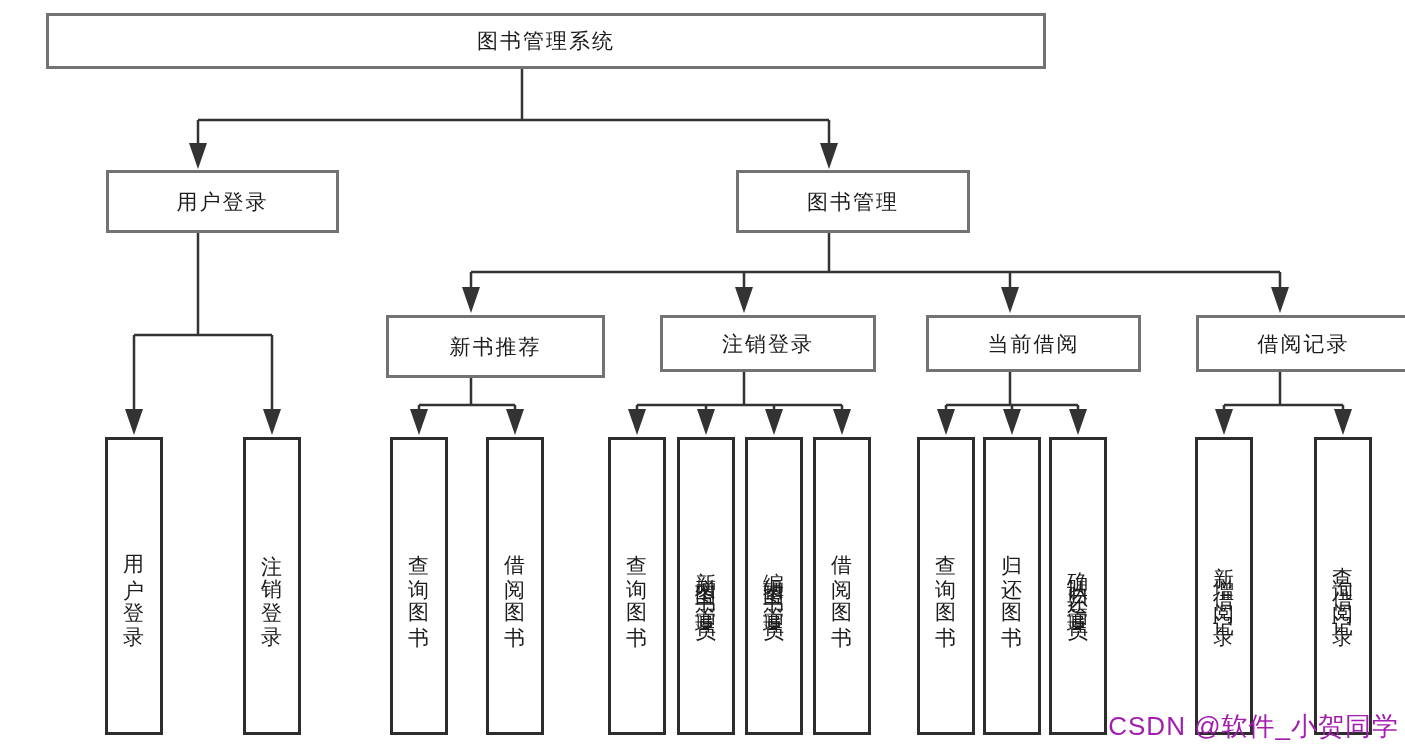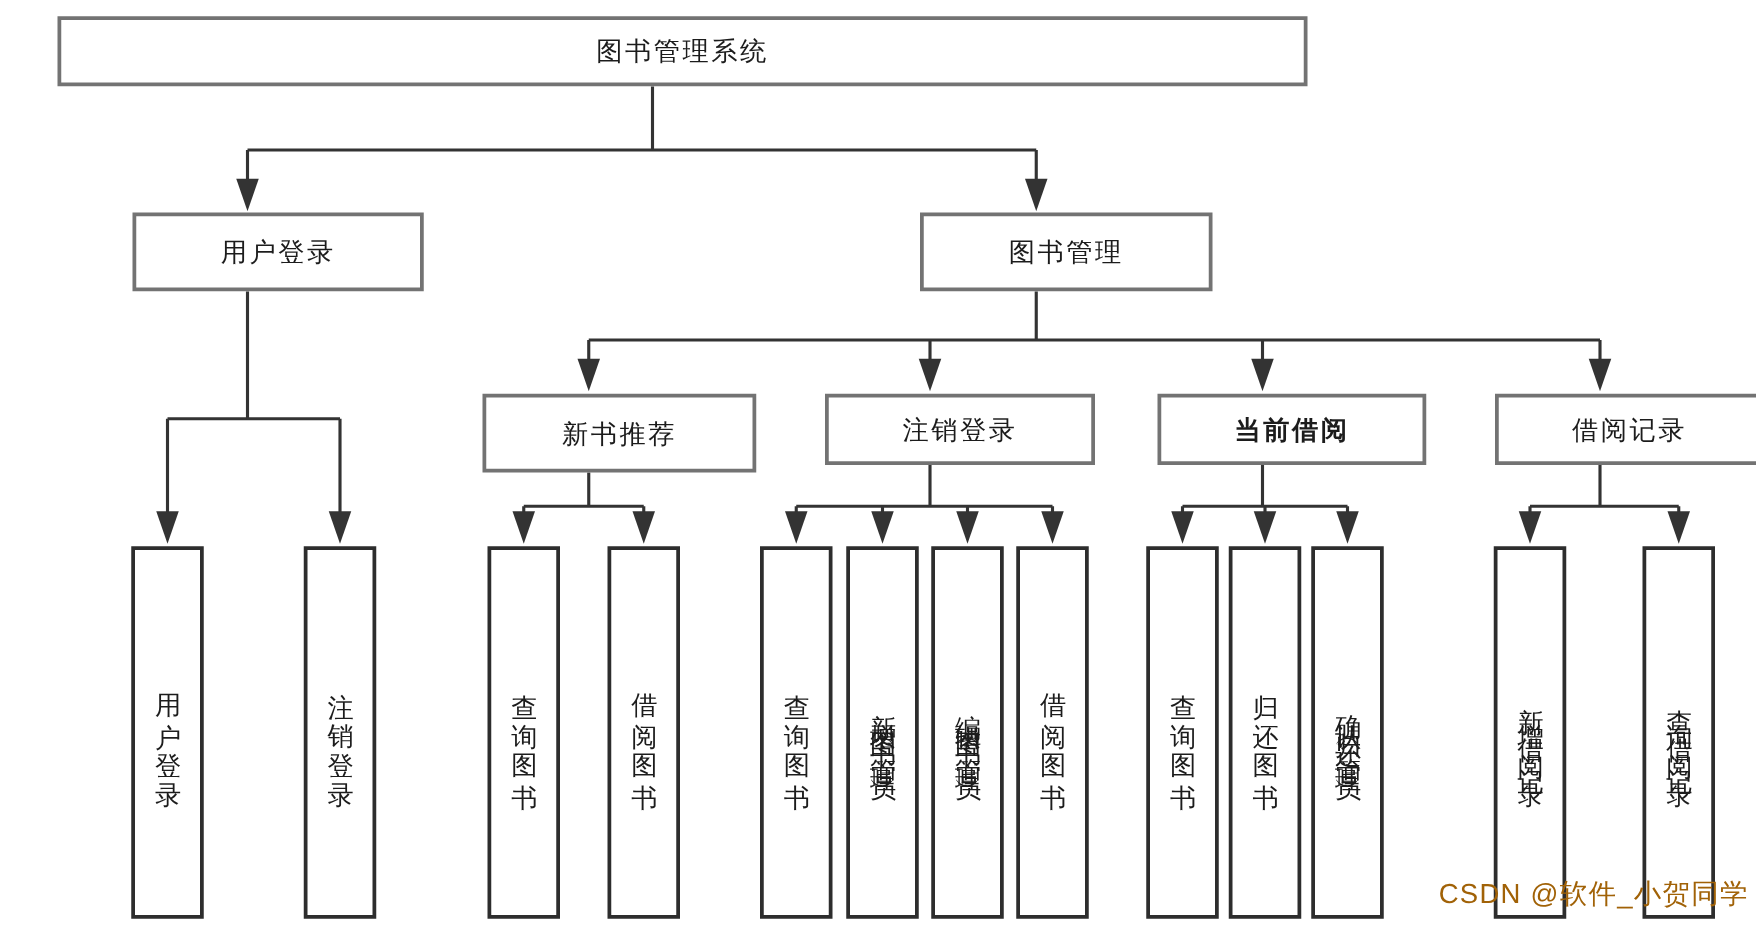--- a/index.html
+++ b/index.html
@@ -29,21 +29,21 @@
     color: #1c1c1c;
     letter-spacing: 2px;
     white-space: nowrap;
     margin-left: 24px;
   }
   .root-box   { left: 22px;  top: 13px;  width: 1000px; height: 56px; }
   .n-userlogin{ left: 82px;  top: 170px; width: 233px;  height: 63px; }
   .n-bookmgmt { left: 712px; top: 170px; width: 234px;  height: 63px; }
   .n-newbook  { left: 362px; top: 315px; width: 219px;  height: 63px; }
   .n-borrow   { left: 636px; top: 315px; width: 216px;  height: 57px; }
-  .n-current  { left: 902px; top: 315px; width: 215px;  height: 57px; font-weight: bold; }
+  .n-current  { left: 902px; top: 315px; width: 215px;  height: 57px; }
   .n-records  { left: 1172px;top: 315px; width: 215px;  height: 57px; }
   .leaf {
     position: absolute;
     top: 437px;
     width: 58px;
     height: 298px;
     box-sizing: border-box;
     border: 3px solid #2d2d2d;
     background: #ffffff;
     display: flex;
@@ -70,23 +70,23 @@
   .l7  { left: 745px; }
   .l8  { left: 813px; }
   .l9  { left: 917px; }
   .l10 { left: 983px; }
   .l11 { left: 1049px; }
   .l12 { left: 1195px; }
   .l13 { left: 1314px; }
   .watermark {
     position: absolute;
     right: 6px;
-    bottom: 17px;
-    font-size: 22px;
-    color: #a16207;
+    bottom: 3px;
+    font-size: 26px;
+    color: #a21caf;
     letter-spacing: 1px;
   }
 </style>
 </head>
 <body>
 
 <div class="canvas">
 
   <svg class="connectors" viewBox="0 0 1405 747" xmlns="http://www.w3.org/2000/svg">
     <path fill="none" stroke="#333333" stroke-width="2.5" d="M522 69 V120 M198 120 H829 M198 120 V147 M829 120 V147

